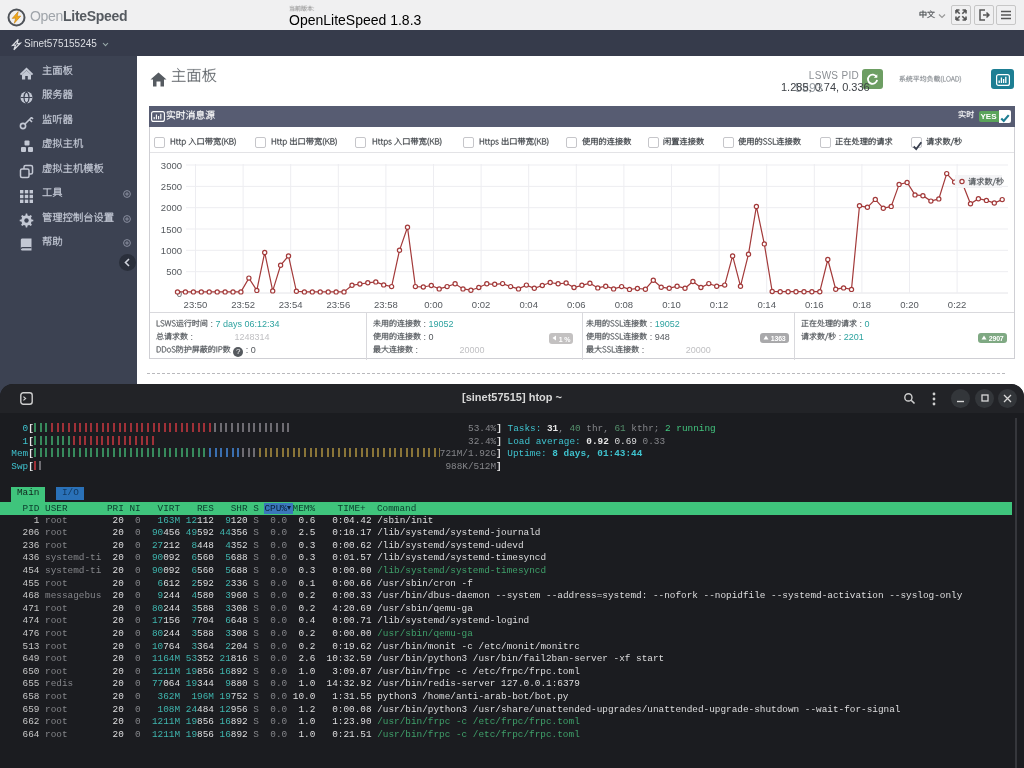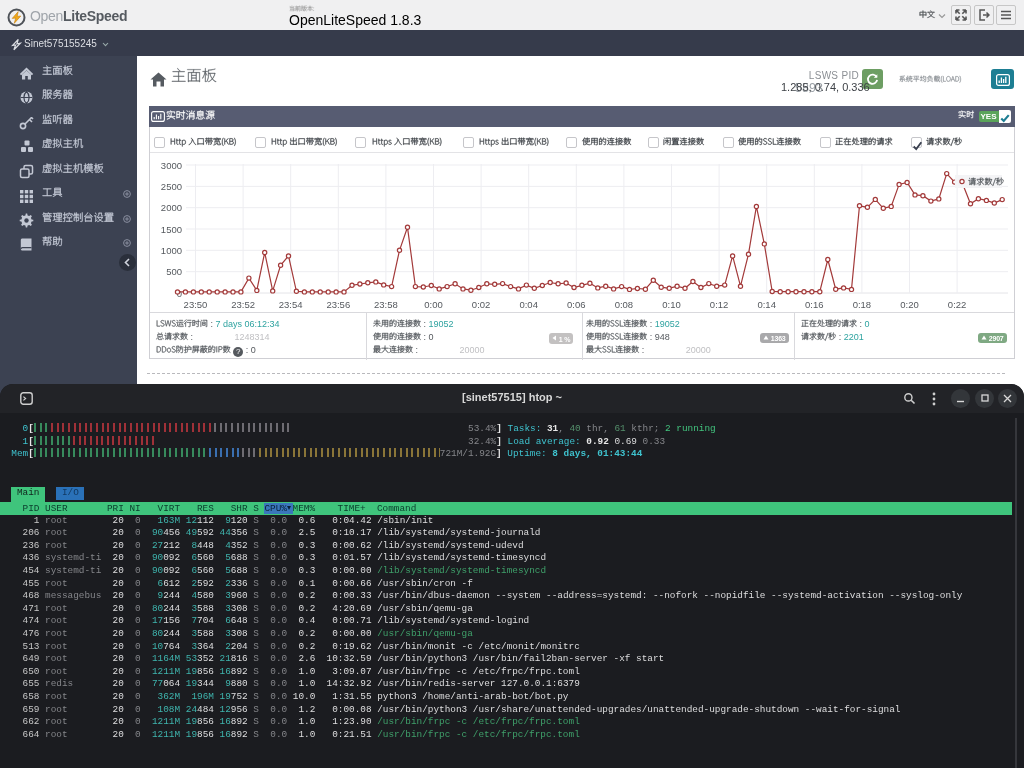--- a/index.html
+++ b/index.html
@@ -907,20 +907,21 @@
       <span class="wbtn" style="left:998px;"><svg width="9" height="9" style="margin-top:5px">
             <path d="M1 1 L8 8 M8 1 L1 8" stroke="#d8d8d8" stroke-width="1.3"></path>
           </svg></span>
     </div>
     <div id="sbar" style="position:absolute;left:1014.5px;top:34px;width:2px;height:350px;background:#36373c"></div>
       <div id="htop">
         <div id="meters">
           <div class="row">    <span class="cy">0</span><span class="bq">[</span><span class="bar bgn" style="width:16.9px"></span><span class="bar brd" style="width:163.6px"></span><span class="bar bgy" style="width:79.0px"></span><span class="bar" style="width:174.8px"></span><span class="dk">53.4%</span><span class="bq">]</span> <span class="cy">Tasks: </span><span class="bq">31</span><span class="dk">, </span><span class="gndim">40</span><span class="dk"> thr, </span><span class="gndim">61</span><span class="dk"> kthr; </span><span class="gnb">2 running</span></div>
           <div class="row">    <span class="cy">1</span><span class="bq">[</span><span class="bar bgn" style="width:39.5px"></span><span class="bar brd" style="width:84.6px"></span><span class="bar" style="width:310.2px"></span><span class="dk">32.4%</span><span class="bq">]</span> <span class="cy">Load average: </span><span class="bq">0.92 </span><span class="wh">0.69 </span><span class="dk">0.33</span></div>
           <div class="row">  <span class="cy">Mem</span><span class="bq">[</span><span class="bar bgn" style="width:174.8px"></span><span class="bar bbl" style="width:33.8px"></span><span class="bar bgy" style="width:16.9px"></span><span class="bar byl" style="width:180.5px"></span><span class="bar" style="width:0.0px"></span><span class="dk">721M/1.92G</span><span class="bq">]</span> <span class="cy">Uptime: </span><span class="cyb">8 days, 01:43:44</span></div>
+          <div class="row">  <span class="cy">Swp</span><span class="bq">[</span><span class="bar brd" style="width:5.6px"></span><span class="bar bgy" style="width:5.6px"></span><span class="bar" style="width:400.4px"></span><span class="dk">988K/512M</span><span class="bq">]</span></div>
         </div>
         <div id="tabs">
           <div class="row" style="margin-bottom:3px">  <span class="tabm"> Main </span>  <span class="tabi"> I/O </span></div>
         </div>
         <div id="ptable">
           <div class="row hgrow"><span class="hgreen">    PID USER       PRI NI   VIRT   RES   SHR S </span><span class="hblue">CPU%<span class="sortarr"></span></span><span class="hgreen">MEM%    TIME+  Command</span></div>
           <div class="row">      1 <span class="dk">root       </span><span class="wh"> 20</span> <span class="dk"> 0</span>   <span class="tn">163M</span> <span class="tn">12</span><span class="wh">112</span>  <span class="tn">9</span><span class="wh">120</span> <span class="dk">S</span> <span class="dk"> 0.0</span> <span class="wh"> 0.6</span> <span class="wh">  0:04.42</span> <span class="wh">/sbin/init</span></div>
           <div class="row">    206 <span class="dk">root       </span><span class="wh"> 20</span> <span class="dk"> 0</span>  <span class="tn">90</span><span class="wh">456</span> <span class="tn">49</span><span class="wh">592</span> <span class="tn">44</span><span class="wh">356</span> <span class="dk">S</span> <span class="dk"> 0.0</span> <span class="wh"> 2.5</span> <span class="wh">  0:10.17</span> <span class="wh">/lib/systemd/systemd-journald</span></div>
           <div class="row">    236 <span class="dk">root       </span><span class="wh"> 20</span> <span class="dk"> 0</span>  <span class="tn">27</span><span class="wh">212</span>  <span class="tn">8</span><span class="wh">448</span>  <span class="tn">4</span><span class="wh">352</span> <span class="dk">S</span> <span class="dk"> 0.0</span> <span class="wh"> 0.3</span> <span class="wh">  0:00.62</span> <span class="wh">/lib/systemd/systemd-udevd</span></div>
           <div class="row">    436 <span class="dk">systemd-ti </span><span class="wh"> 20</span> <span class="dk"> 0</span>  <span class="tn">90</span><span class="wh">092</span>  <span class="tn">6</span><span class="wh">560</span>  <span class="tn">5</span><span class="wh">688</span> <span class="dk">S</span> <span class="dk"> 0.0</span> <span class="wh"> 0.3</span> <span class="wh">  0:01.57</span> <span class="wh">/lib/systemd/systemd-timesyncd</span></div>

